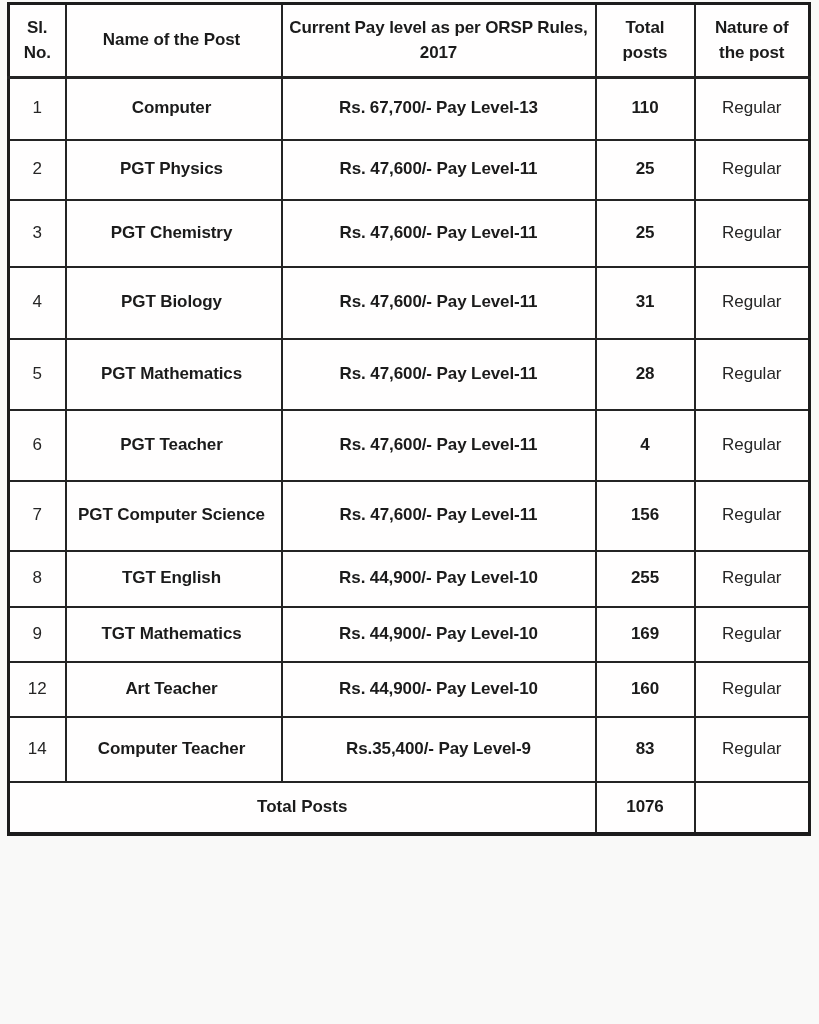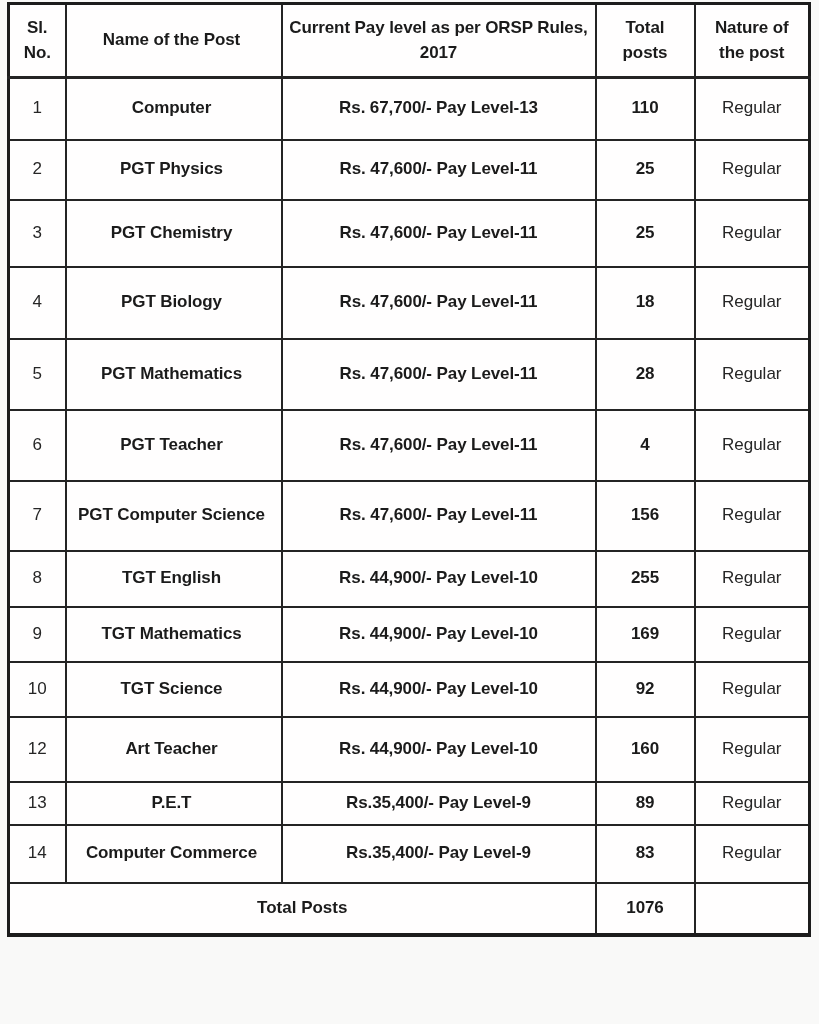--- a/index.html
+++ b/index.html
@@ -131,21 +131,21 @@
           <td class="col-sl">3</td>
           <td class="col-name">PGT Chemistry</td>
           <td class="col-pay">Rs. 47,600/- Pay Level-11</td>
           <td class="col-total">25</td>
           <td class="col-nature">Regular</td>
         </tr>
         <tr>
           <td class="col-sl">4</td>
           <td class="col-name">PGT Biology</td>
           <td class="col-pay">Rs. 47,600/- Pay Level-11</td>
-          <td class="col-total">18</td>
+          <td class="col-total">31</td>
           <td class="col-nature">Regular</td>
         </tr>
         <tr>
           <td class="col-sl">5</td>
           <td class="col-name">PGT Mathematics</td>
           <td class="col-pay">Rs. 47,600/- Pay Level-11</td>
           <td class="col-total">28</td>
           <td class="col-nature">Regular</td>
         </tr>
         <tr>
@@ -170,43 +170,29 @@
           <td class="col-nature">Regular</td>
         </tr>
         <tr>
           <td class="col-sl">9</td>
           <td class="col-name">TGT Mathematics</td>
           <td class="col-pay">Rs. 44,900/- Pay Level-10</td>
           <td class="col-total">169</td>
           <td class="col-nature">Regular</td>
         </tr>
         <tr>
-          <td class="col-sl">10</td>
-          <td class="col-name">TGT Science</td>
-          <td class="col-pay">Rs. 44,900/- Pay Level-10</td>
-          <td class="col-total">92</td>
-          <td class="col-nature">Regular</td>
-        </tr>
-        <tr>
           <td class="col-sl">12</td>
           <td class="col-name">Art Teacher</td>
           <td class="col-pay">Rs. 44,900/- Pay Level-10</td>
           <td class="col-total">160</td>
           <td class="col-nature">Regular</td>
         </tr>
         <tr>
-          <td class="col-sl">13</td>
-          <td class="col-name">P.E.T</td>
-          <td class="col-pay">Rs.35,400/- Pay Level-9</td>
-          <td class="col-total">89</td>
-          <td class="col-nature">Regular</td>
-        </tr>
-        <tr>
           <td class="col-sl">14</td>
-          <td class="col-name">Computer Commerce</td>
+          <td class="col-name">Computer Teacher</td>
           <td class="col-pay">Rs.35,400/- Pay Level-9</td>
           <td class="col-total">83</td>
           <td class="col-nature">Regular</td>
         </tr>
       </tbody>
     <tfoot>
       <tr>
         <td class="footer-label" colspan="3">Total Posts</td>
         <td class="col-total">1076</td>
         <td class="col-nature"></td>

